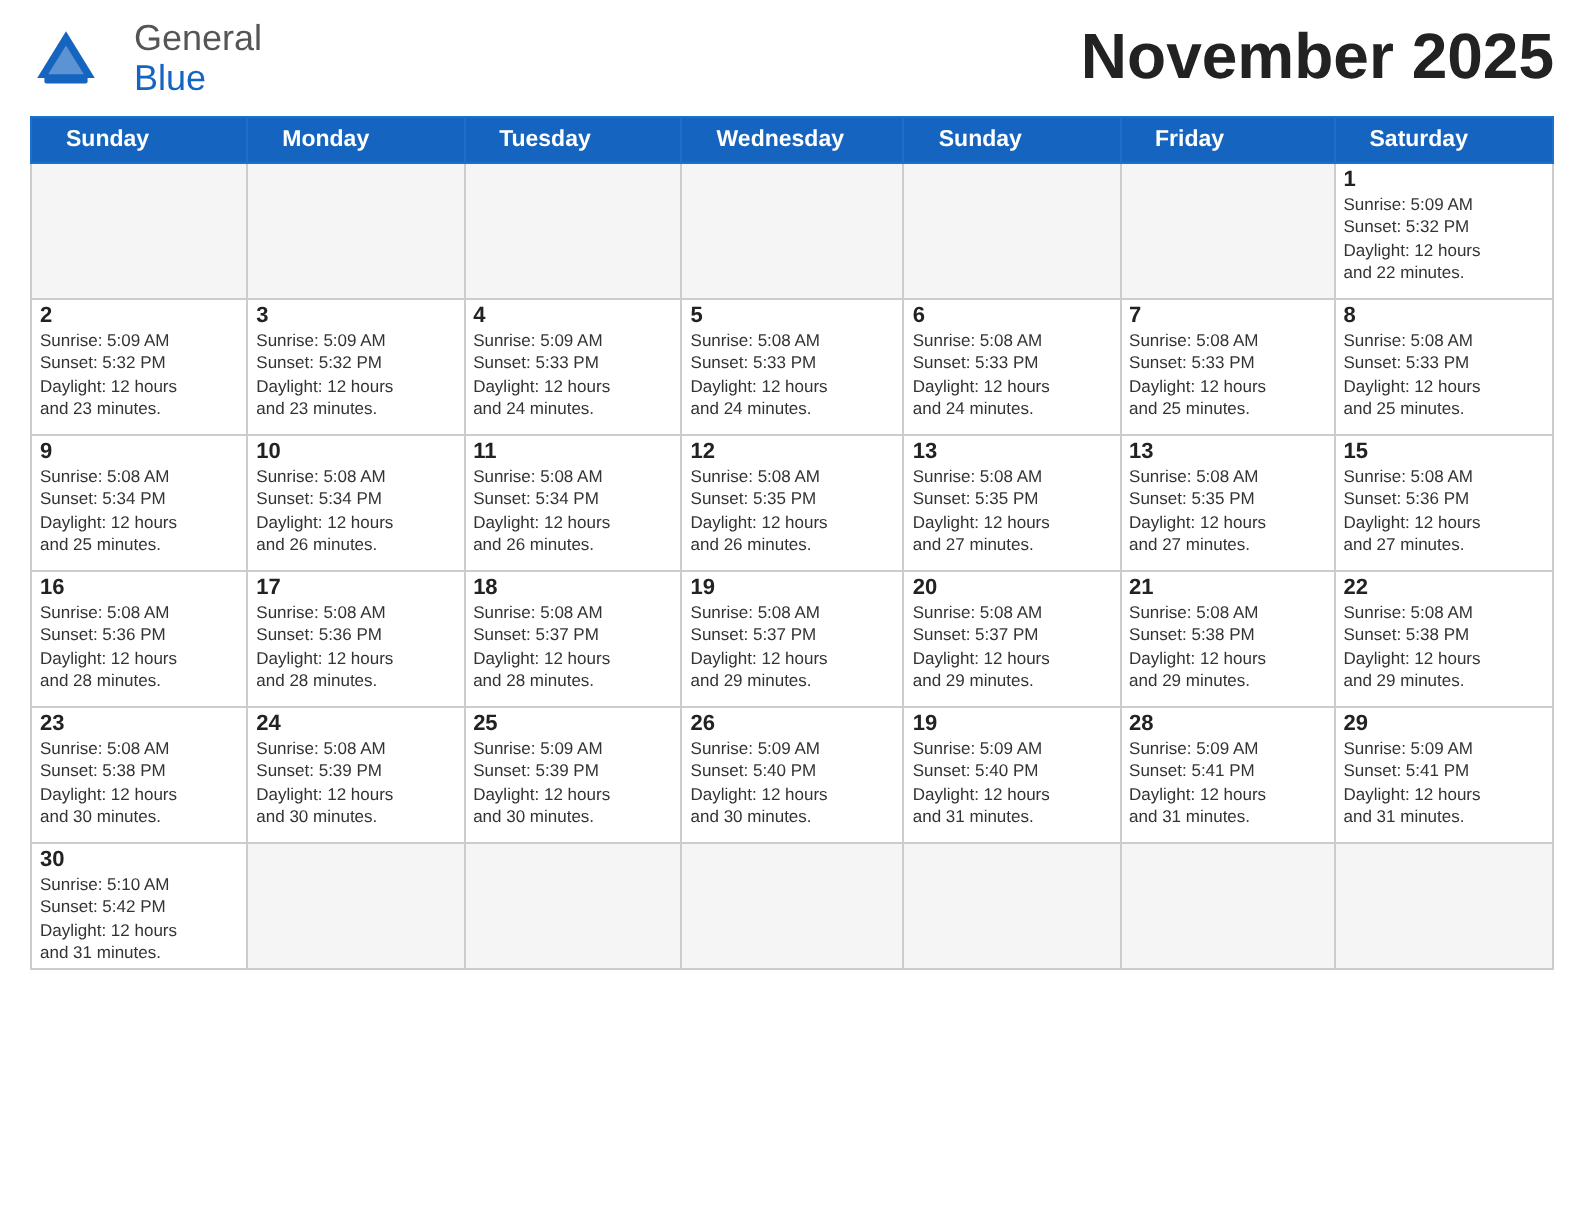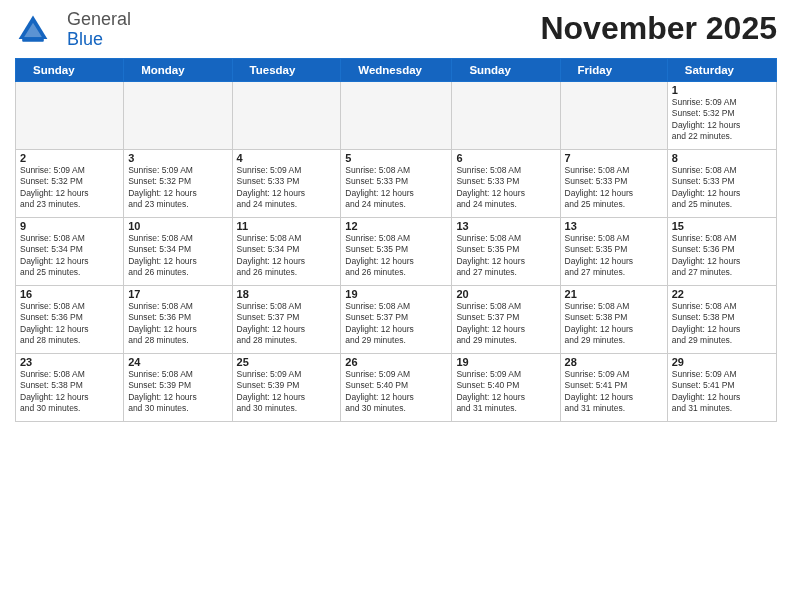--- a/index.html
+++ b/index.html
@@ -345,15 +345,30 @@
 and 31 minutes.</div>
           </td>
           <td>
             <span class="day-num">29</span>
             <div class="day-info" style="white-space: pre-line;">Sunrise: 5:09 AM
 Sunset: 5:41 PM
 Daylight: 12 hours
 and 31 minutes.</div>
           </td>
         </tr>
+        <tr class="last-row">
+          <td>
+            <span class="day-num">30</span>
+            <div class="day-info" style="white-space: pre-line;">Sunrise: 5:10 AM
+Sunset: 5:42 PM
+Daylight: 12 hours
+and 31 minutes.</div>
+          </td>
+          <td class="empty"></td>
+          <td class="empty"></td>
+          <td class="empty"></td>
+          <td class="empty"></td>
+          <td class="empty"></td>
+          <td class="empty"></td>
+        </tr>
       </tbody>
   </table>
 </div>
 
 </body></html>

